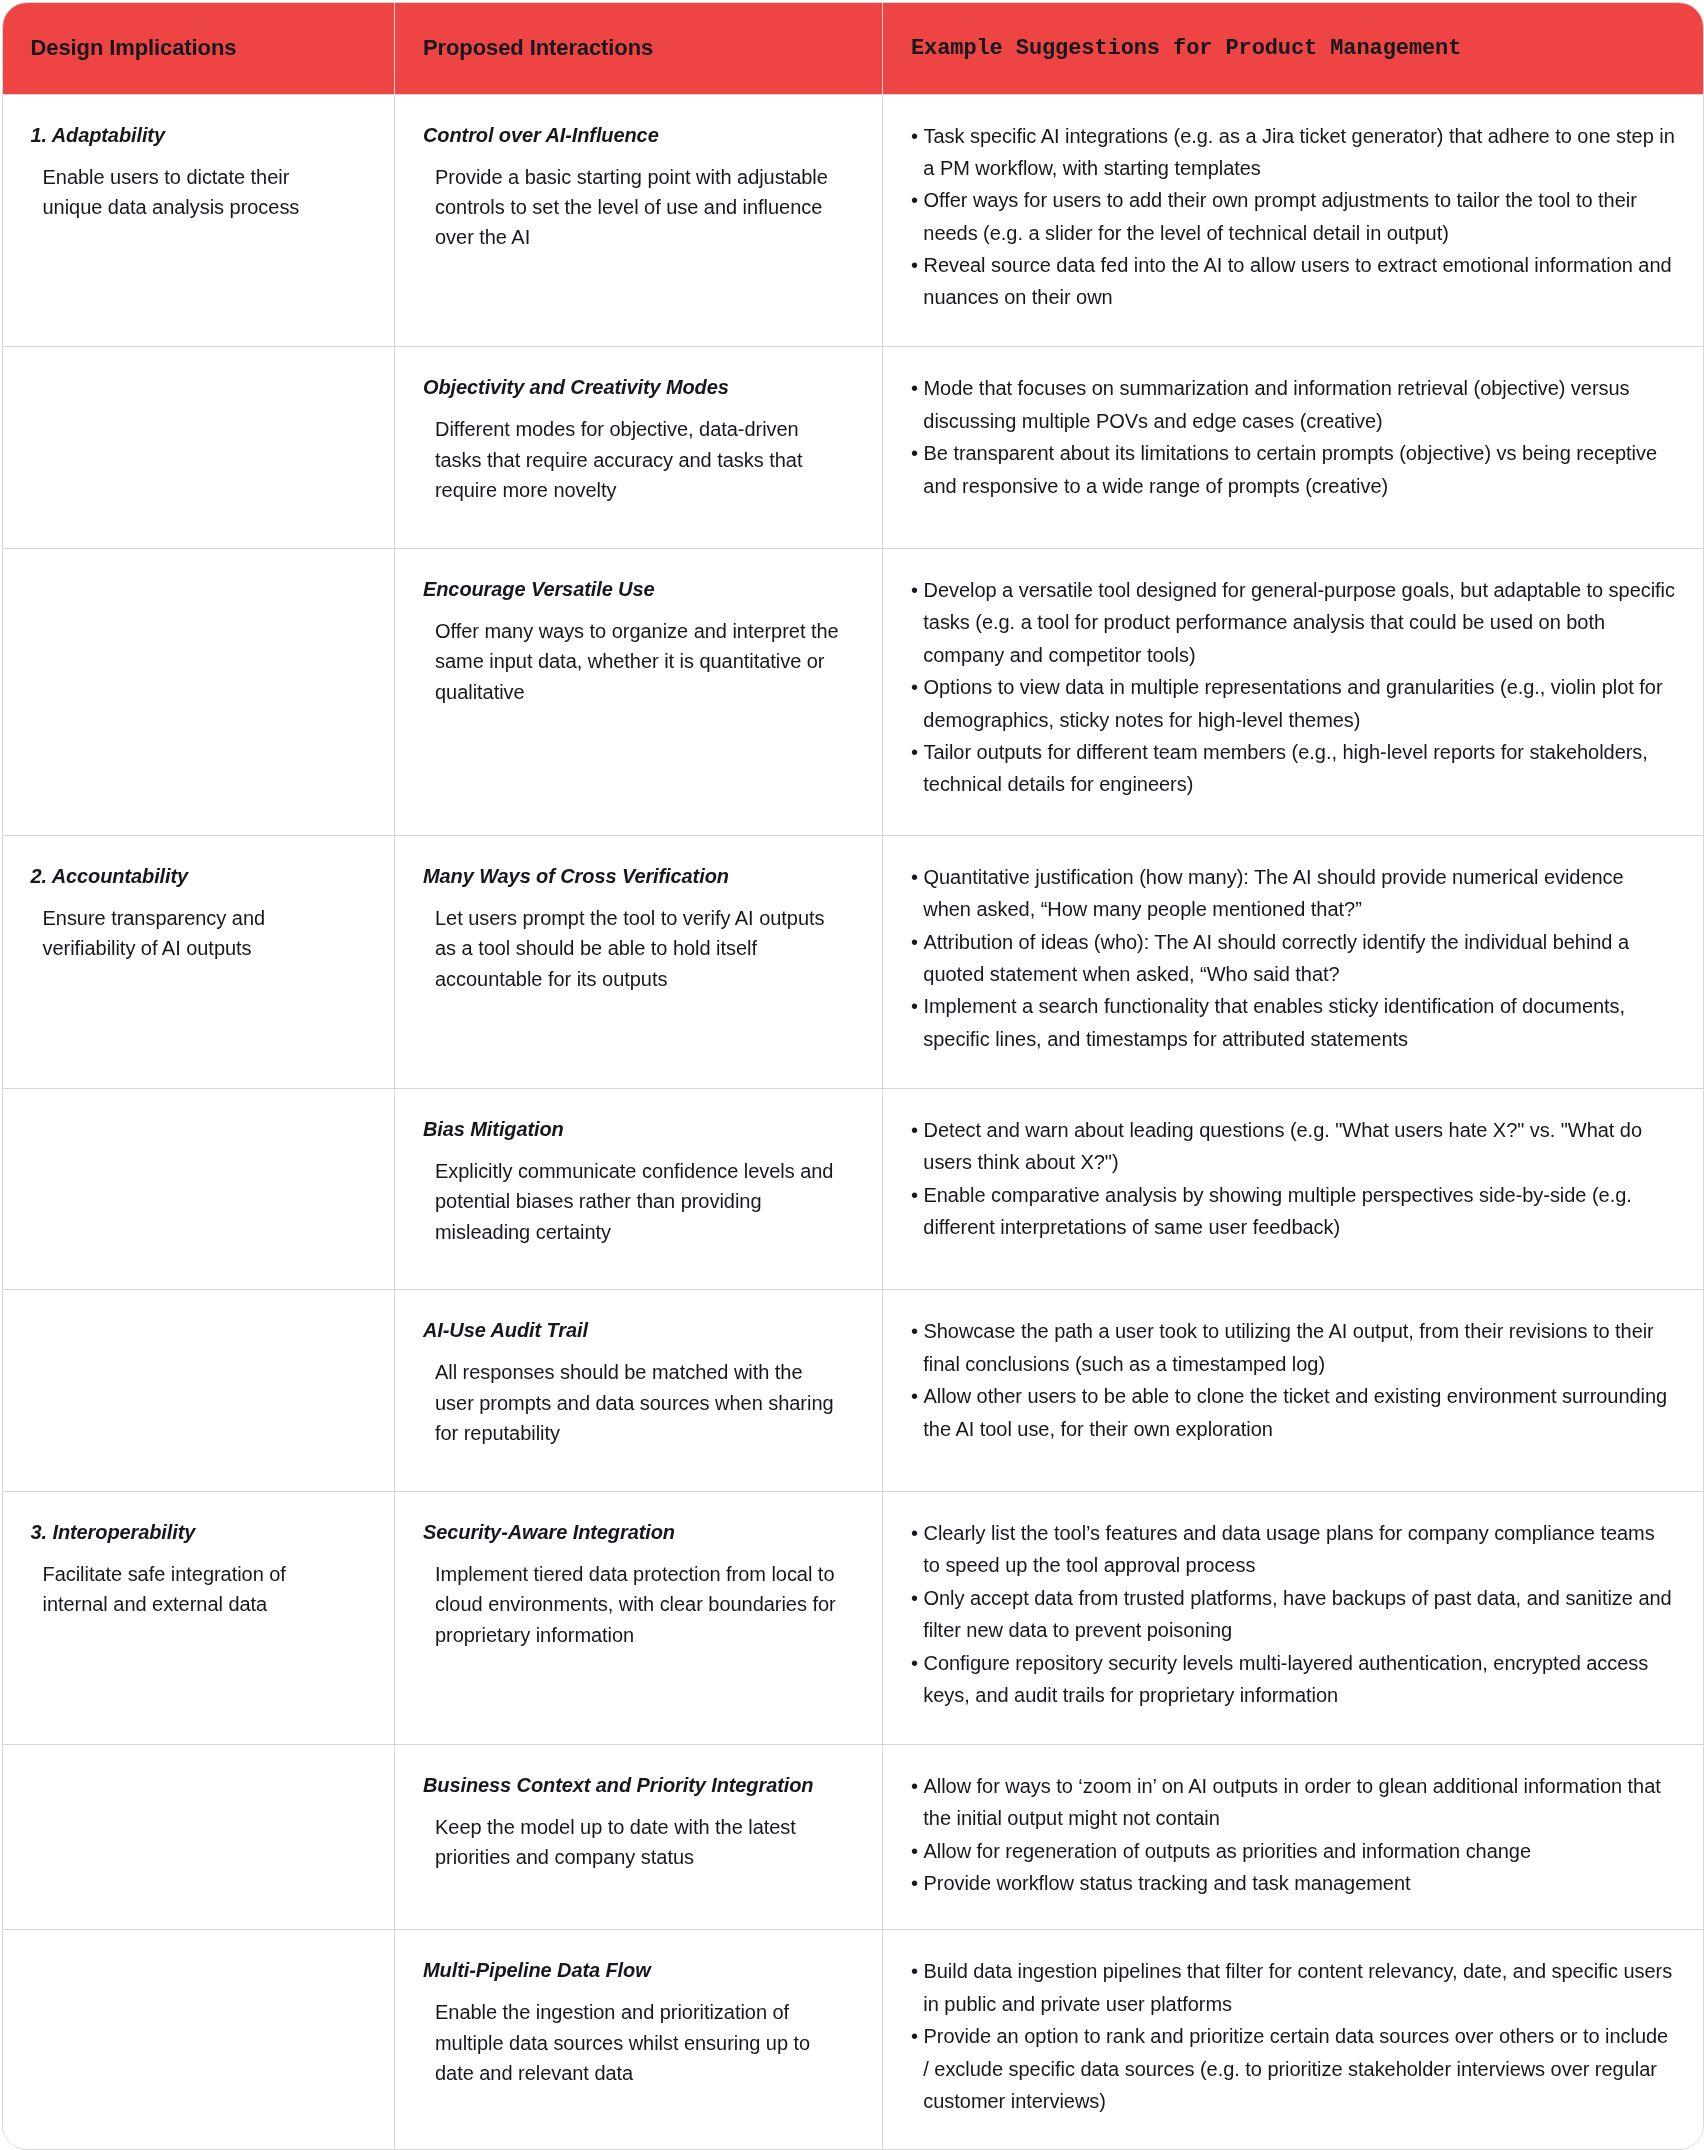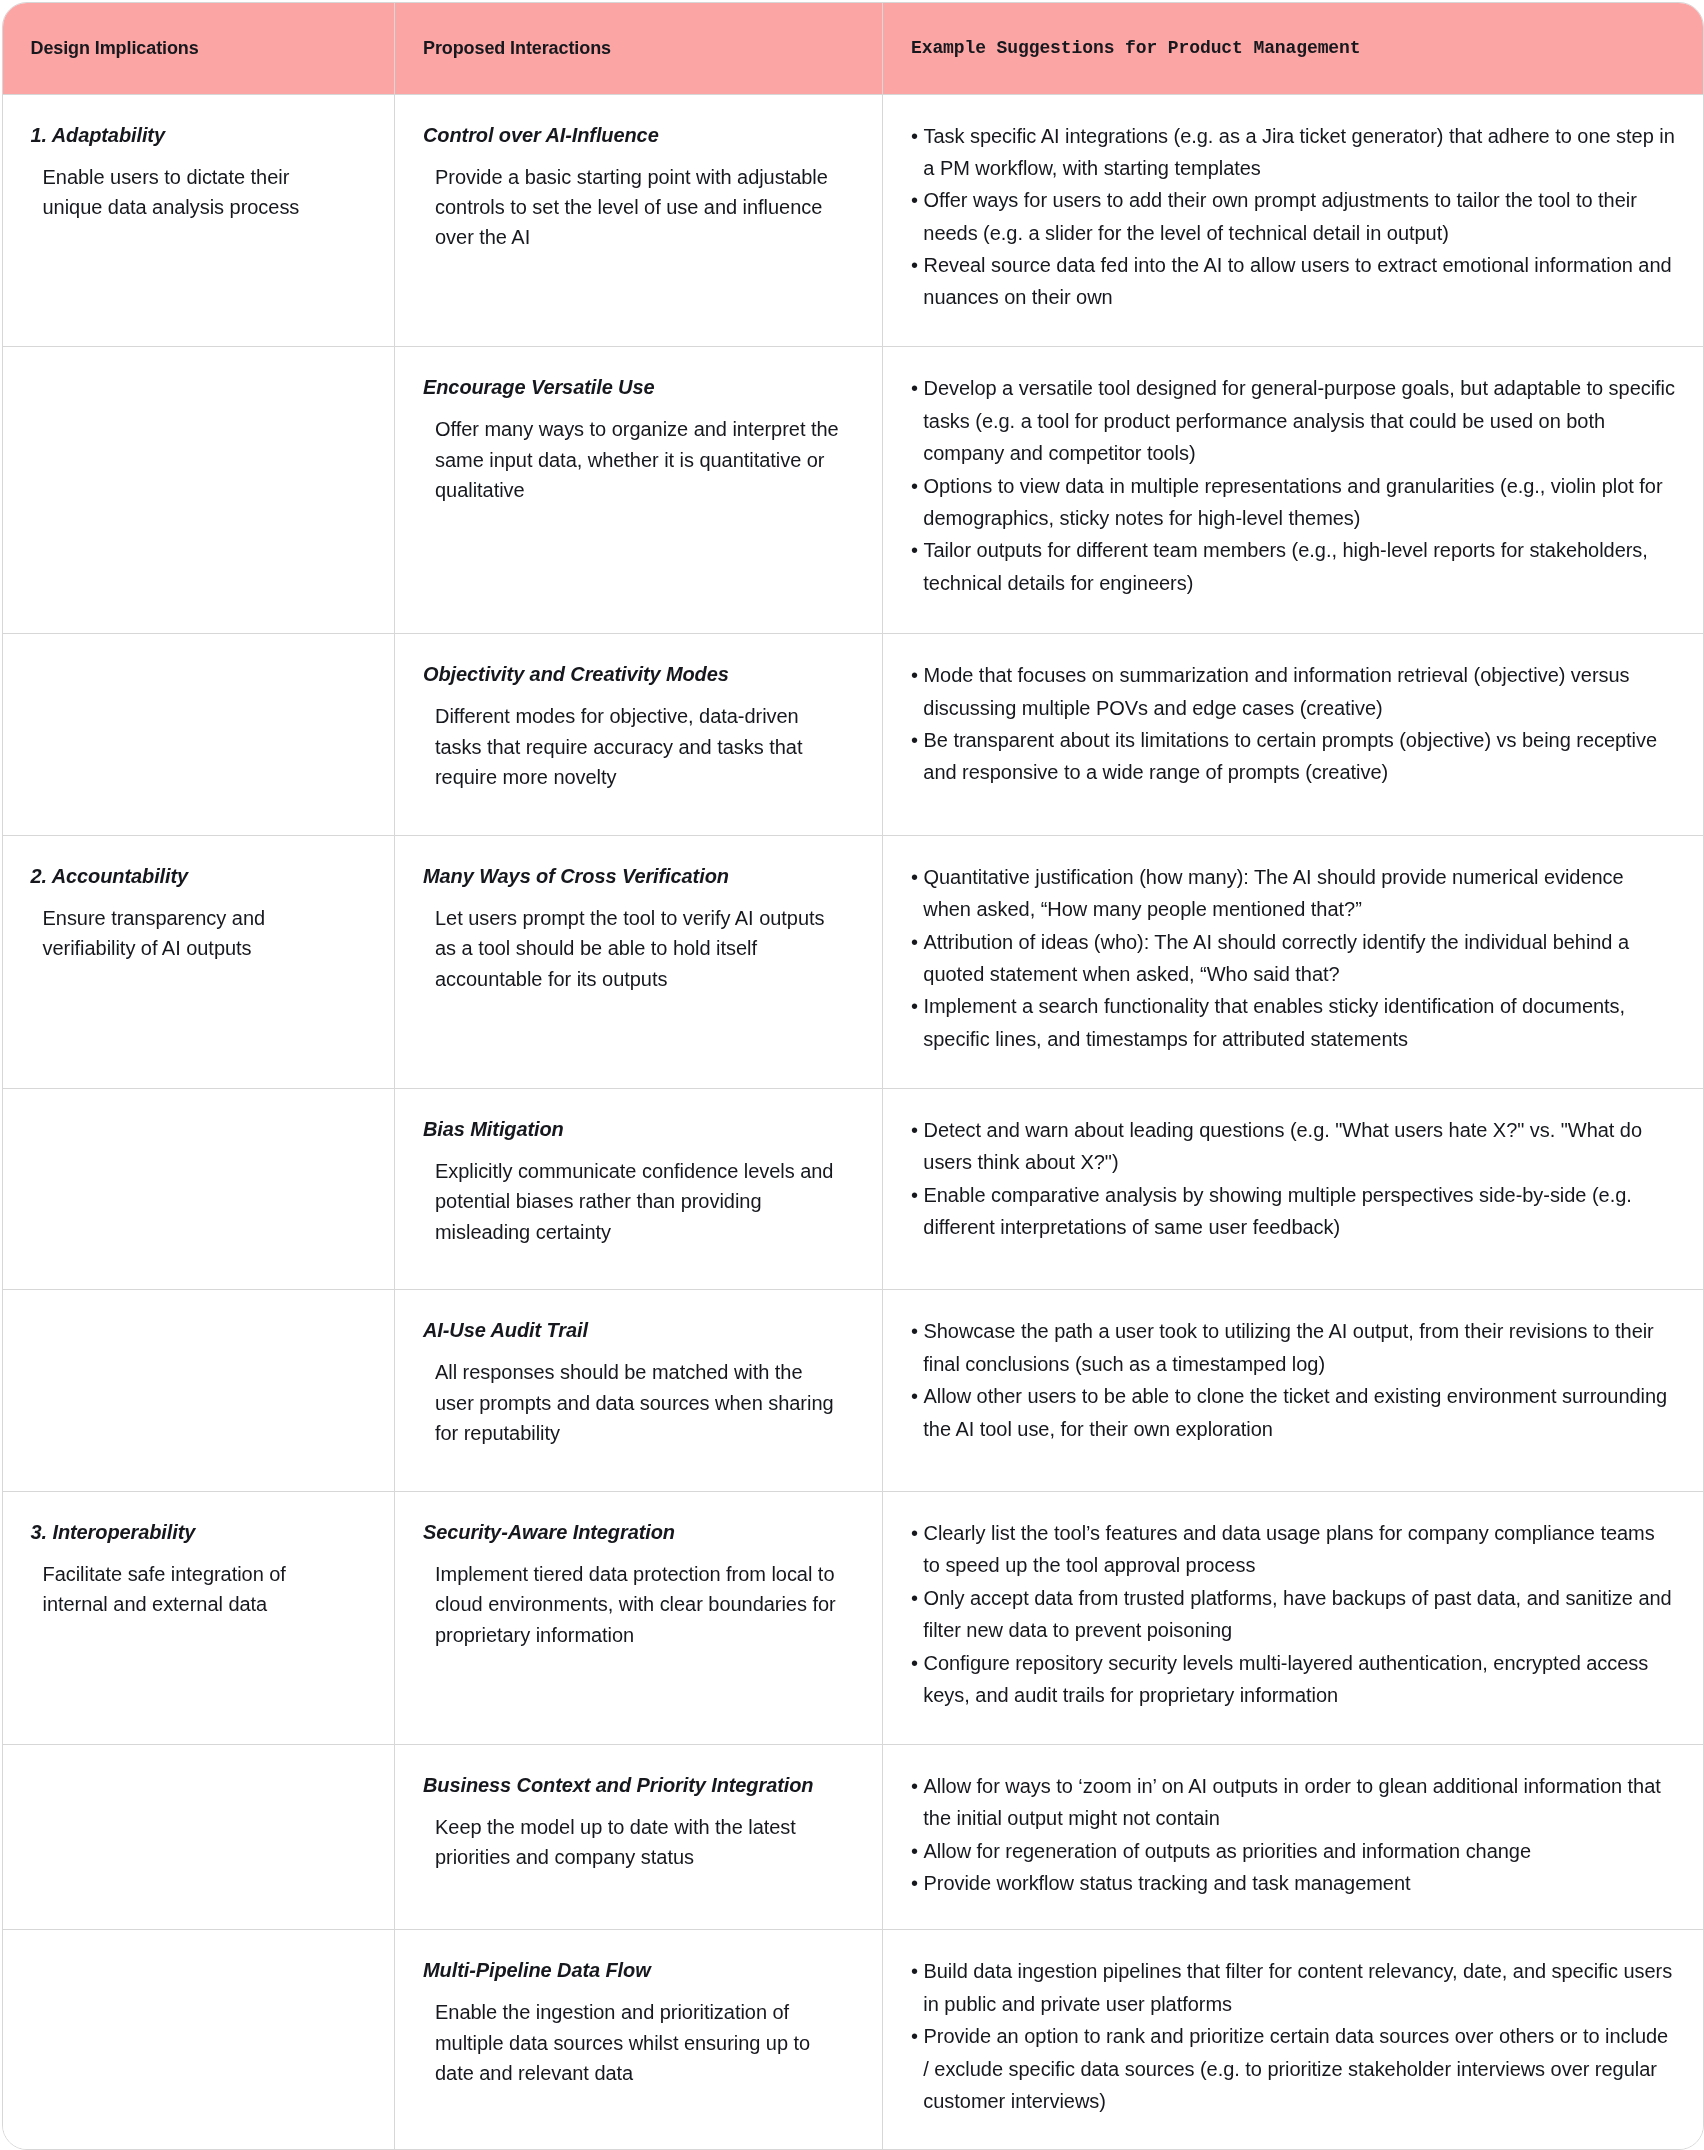--- a/index.html
+++ b/index.html
@@ -44,29 +44,29 @@
   }
 
   table.impl-table col.c1 { width: 392px; }
   table.impl-table col.c2 { width: 488px; }
   table.impl-table col.c3 { width: 822px; }
 
   
   thead th {
     text-align: left;
     vertical-align: middle;
-    font-size: 18px;
+    font-size: 22px;
     font-weight: 700;
     color: #16181d;
     letter-spacing: -0.1px;
     padding: 0 28px;
     height: 91px;
     border-right: 1.5px solid #d7d7d7;
     border-bottom: 1.5px solid #d7d7d7;
-    background: #fca5a5;
+    background: #ef4444;
   }
   thead th:last-child { border-right: none; font-family: Liberation Mono, monospace; }
 
   
   tbody td {
     vertical-align: top;
     border-right: 1.5px solid #d7d7d7;
     border-bottom: 1.5px solid #d7d7d7;
     padding: 25px 28px 22px 28px;
     background: #ffffff;
@@ -144,43 +144,43 @@
                 <li>Offer ways for users to add their own prompt adjustments to tailor the tool to their needs (e.g. a slider for the level of technical detail in output)</li>
                 <li>Reveal source data fed into the AI to allow users to extract emotional information and nuances on their own</li>
               </ul>
             </td>
           </tr>
           <tr>
             <td>
               <div class="empty-cell"></div>
             </td>
             <td>
+              <p class="cell-title">Objectivity and Creativity Modes</p>
+              <p class="cell-sub">Different modes for objective, data-driven tasks that require accuracy and tasks that require more novelty</p>
+            </td>
+            <td>
+              <ul class="bullets">
+                <li>Mode that focuses on summarization and information retrieval (objective) versus discussing multiple POVs and edge cases (creative)</li>
+                <li>Be transparent about its limitations to certain prompts (objective) vs being receptive and responsive to a wide range of prompts (creative)</li>
+              </ul>
+            </td>
+          </tr>
+          <tr>
+            <td>
+              <div class="empty-cell"></div>
+            </td>
+            <td>
               <p class="cell-title">Encourage Versatile Use</p>
               <p class="cell-sub">Offer many ways to organize and interpret the same input data, whether it is quantitative or qualitative</p>
             </td>
             <td>
               <ul class="bullets">
                 <li>Develop a versatile tool designed for general-purpose goals, but adaptable to specific tasks (e.g. a tool for product performance analysis that could be used on both company and competitor tools)</li>
                 <li>Options to view data in multiple representations and granularities (e.g., violin plot for demographics, sticky notes for high-level themes)</li>
                 <li>Tailor outputs for different team members (e.g., high-level reports for stakeholders, technical details for engineers)</li>
-              </ul>
-            </td>
-          </tr>
-          <tr>
-            <td>
-              <div class="empty-cell"></div>
-            </td>
-            <td>
-              <p class="cell-title">Objectivity and Creativity Modes</p>
-              <p class="cell-sub">Different modes for objective, data-driven tasks that require accuracy and tasks that require more novelty</p>
-            </td>
-            <td>
-              <ul class="bullets">
-                <li>Mode that focuses on summarization and information retrieval (objective) versus discussing multiple POVs and edge cases (creative)</li>
-                <li>Be transparent about its limitations to certain prompts (objective) vs being receptive and responsive to a wide range of prompts (creative)</li>
               </ul>
             </td>
           </tr>
           <tr>
             <td>
               <p class="cell-title">2. Accountability</p>
               <p class="cell-sub">Ensure transparency and verifiability of AI outputs</p>
             </td>
             <td>
               <p class="cell-title">Many Ways of Cross Verification</p>

